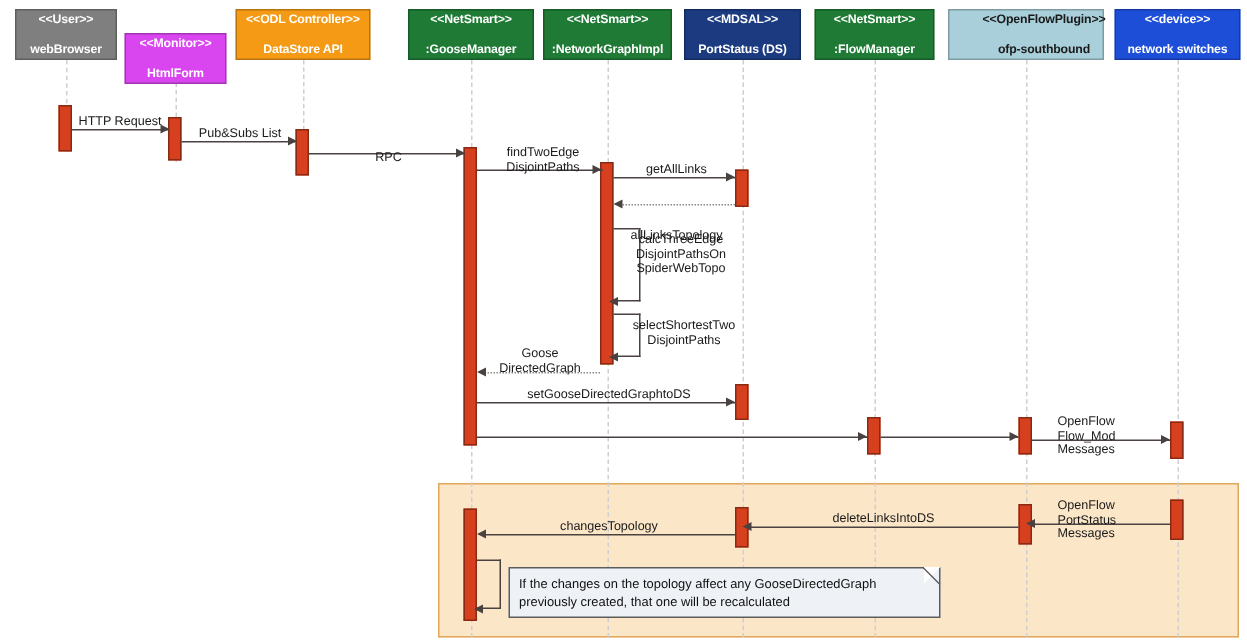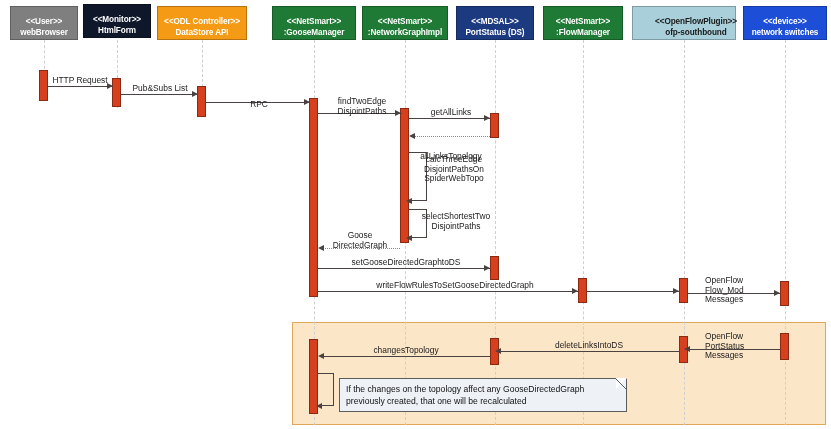--- a/index.html
+++ b/index.html
@@ -15,21 +15,21 @@
     overflow:hidden;
   }
 
   
   .lifeline-head{
     position:absolute;
     box-sizing:border-box;
     display:flex;
     flex-direction:column;
     align-items:center;
-    justify-content:flex-end;
+    justify-content:space-between;
     text-align:center;
     color:#ffffff;
     font-size:8.2px;
     line-height:10.5px;
     font-weight:bold;
     border:1px solid rgba(0,0,0,0.25);
     letter-spacing:-0.1px;
     padding:1px 2px;
   }
   .lifeline-head .ln1{display:block;white-space:nowrap;}
@@ -135,21 +135,21 @@
   <div class="lifeline" style="left:405px;top:40px;height:385px;"></div>
   <div class="lifeline" style="left:495px;top:40px;height:385px;"></div>
   <div class="lifeline" style="left:583px;top:40px;height:385px;"></div>
   <div class="lifeline" style="left:684px;top:40px;height:385px;"></div>
   <div class="lifeline" style="left:785px;top:40px;height:385px;"></div>
 
   <div class="lifeline-head" style="left:10px;top:6px;width:68px;height:34px;background:#7f7f7f;">
     <span class="ln1">&lt;&lt;User&gt;&gt;</span>
     <span class="ln2">webBrowser</span>
   </div>
-  <div class="lifeline-head" style="left:83px;top:4px;width:68px;height:34px;background:#0f172a;">
+  <div class="lifeline-head" style="left:83px;top:22px;width:68px;height:34px;background:#d946ef;">
     <span class="ln1">&lt;&lt;Monitor&gt;&gt;</span>
     <span class="ln2">HtmlForm</span>
   </div>
   <div class="lifeline-head" style="left:157px;top:6px;width:90px;height:34px;background:#f59a14;">
     <span class="ln1">&lt;&lt;ODL Controller&gt;&gt;</span>
     <span class="ln2">DataStore API</span>
   </div>
   <div class="lifeline-head" style="left:272px;top:6px;width:84px;height:34px;background:#1e7a34;">
     <span class="ln1">&lt;&lt;NetSmart&gt;&gt;</span>
     <span class="ln2">:GooseManager</span>
@@ -230,21 +230,20 @@
   <div class="arrow-l" style="left:318px;top:244.5px;"></div>
   <div class="msg-label" style="left:322px;top:231px;width:76px;">Goose
 DirectedGraph</div>
 
   <div class="msg-line" style="left:318px;top:268px;width:172px;"></div>
   <div class="arrow-r" style="left:484px;top:264.5px;"></div>
   <div class="msg-label nowrap" style="left:330px;top:258px;width:152px;">setGooseDirectedGraphtoDS</div>
 
   <div class="msg-line" style="left:318px;top:291px;width:260px;"></div>
   <div class="arrow-r" style="left:572px;top:287.5px;"></div>
-  <div class="msg-label nowrap" style="left:330px;top:281px;width:250px;">writeFlowRulesToSetGooseDirectedGraph</div>
 
   <div class="msg-line" style="left:587px;top:291px;width:92px;"></div>
   <div class="arrow-r" style="left:673px;top:287.5px;"></div>
 
   <div class="msg-line" style="left:688px;top:293px;width:92px;"></div>
   <div class="arrow-r" style="left:774px;top:289.5px;"></div>
   <div class="msg-label" style="left:705px;top:276px;width:62px;text-align:left;">OpenFlow
 Flow_Mod
 Messages</div>
 

